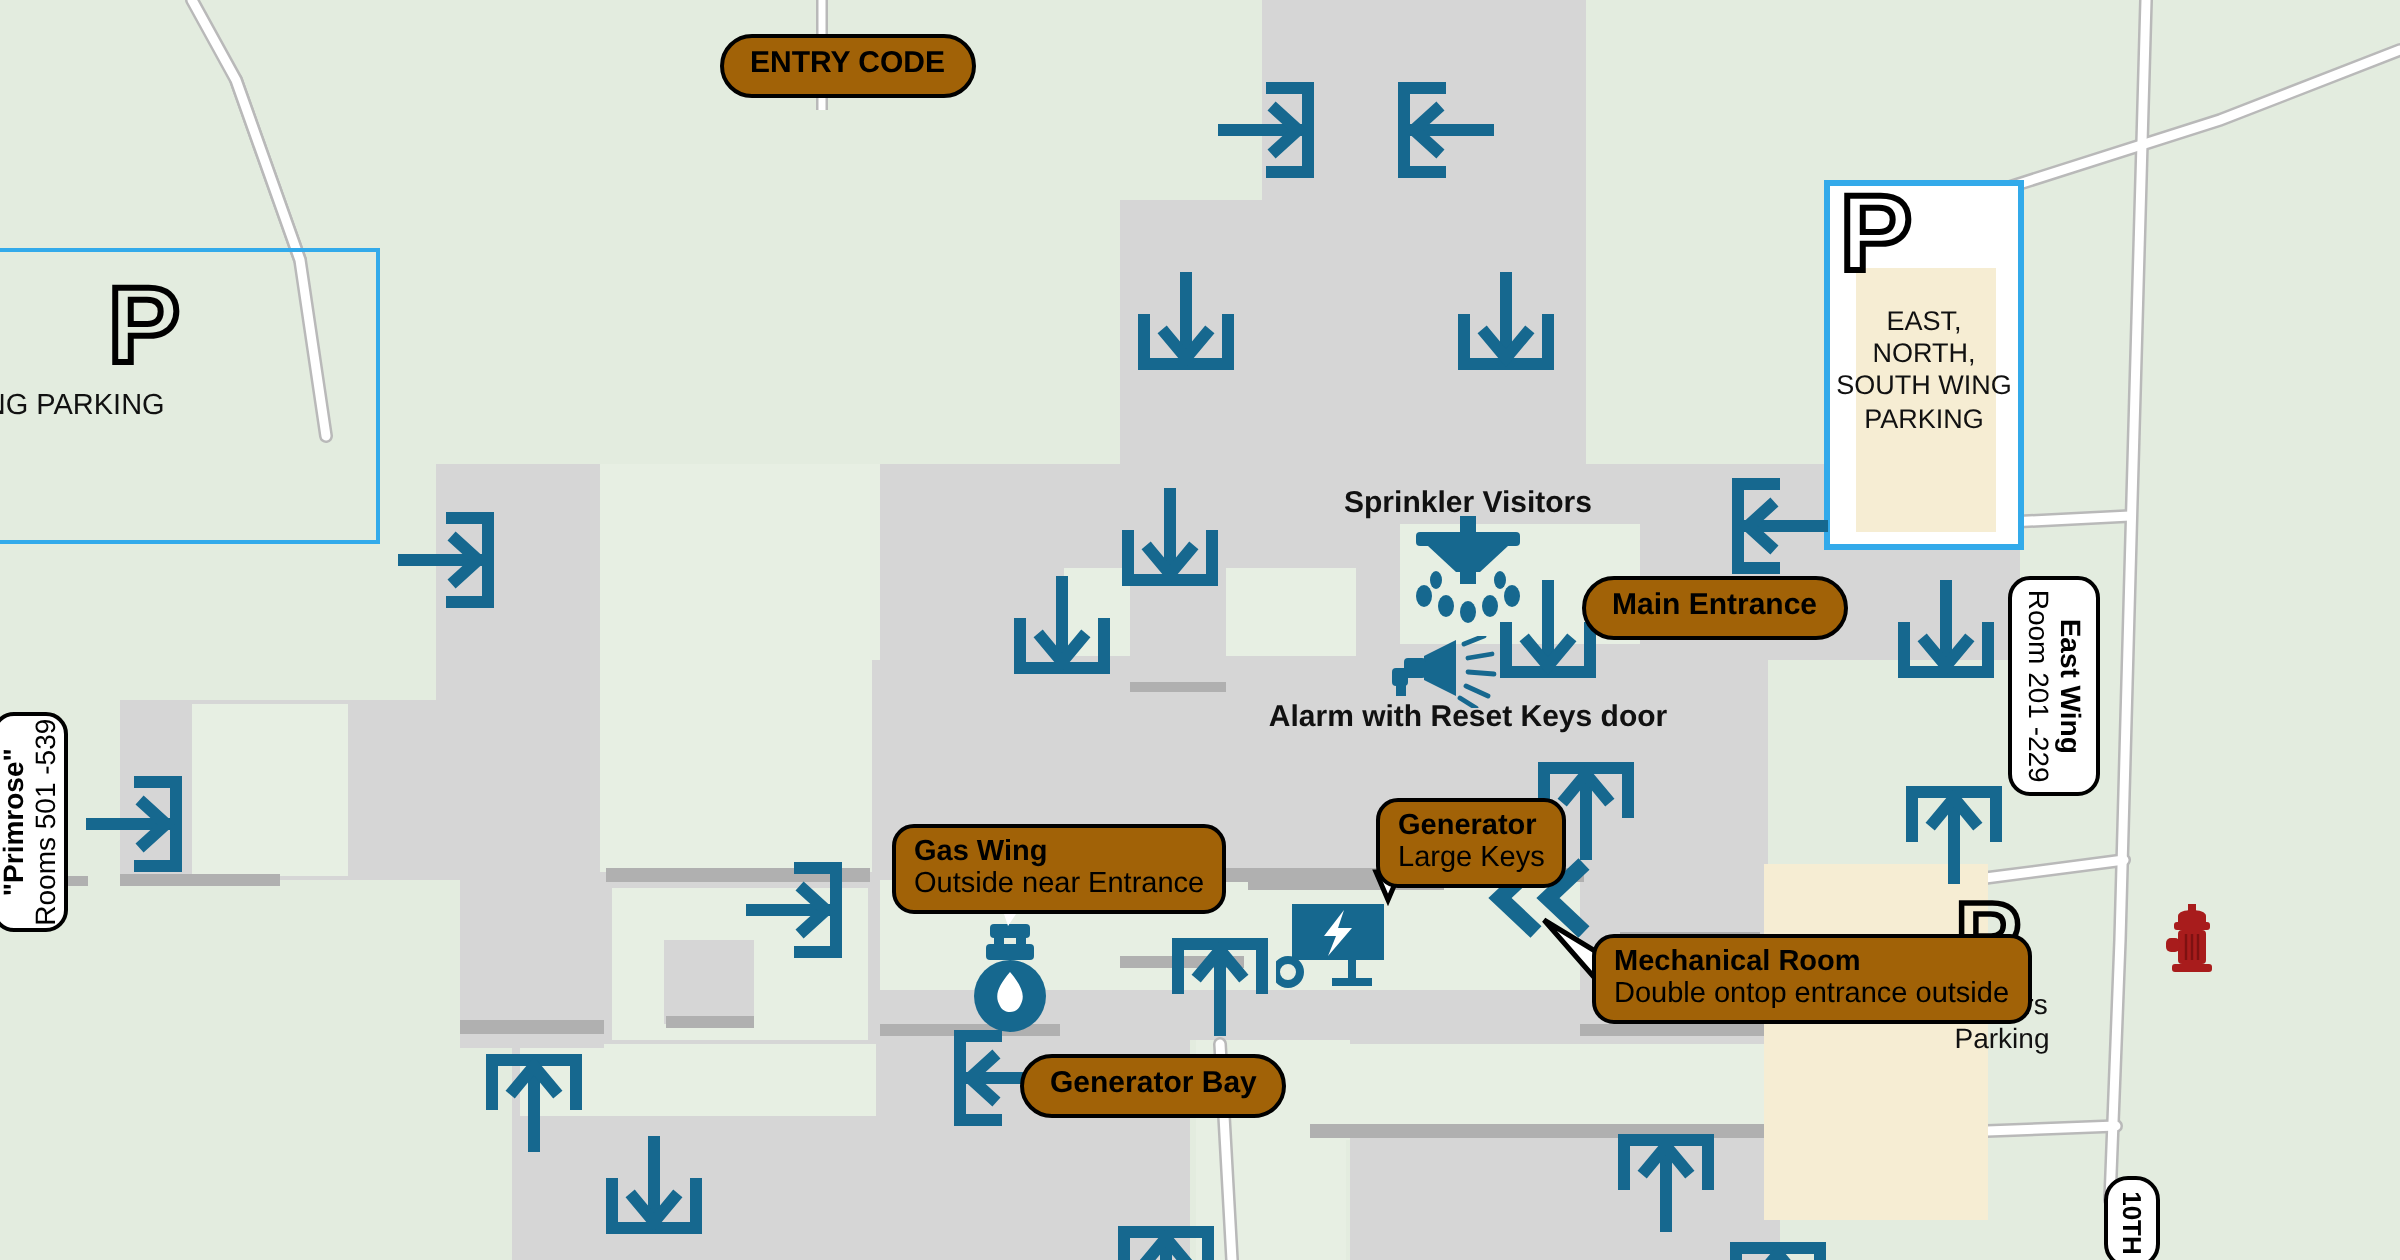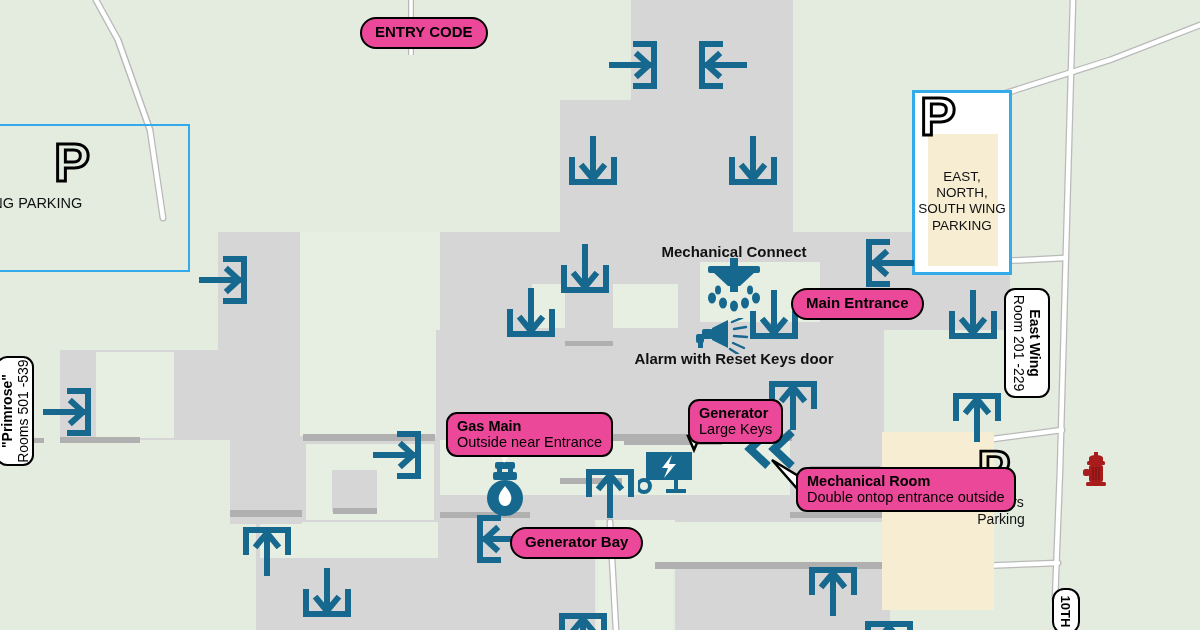--- a/index.html
+++ b/index.html
@@ -7,21 +7,21 @@
   body{
     width:1200px;height:630px;overflow:hidden;
     font-family:"Liberation Sans","DejaVu Sans",sans-serif;
     background:#e3ecdf;
   }
   #map{position:relative;width:1200px;height:630px;overflow:hidden;background:#e3ecdf;}
   #map svg.layer{position:absolute;left:0;top:0;width:1200px;height:630px;}
 
   
   .callout{
-    position:absolute;background:#ec4899;border:2.5px solid #000;border-radius:11px;
+    position:absolute;background:#a16207;border:2.5px solid #000;border-radius:11px;
     padding:4px 9px 5px 9px;line-height:1.12;color:#000;white-space:nowrap;
     box-sizing:border-box;z-index:40;
   }
   .callout .t1{font-size:14.5px;font-weight:bold;display:block;}
   .callout .t2{font-size:14.5px;font-weight:normal;display:block;}
   .callout.single .t1{font-size:15px;font-weight:bold;}
   .callout.pill{border-radius:17px;padding:5px 13px 6px 13px;}
 
   
   .vlabel{
@@ -220,21 +220,21 @@
 
   <div class="zone" style="left:-90px;top:124px;width:280px;height:148px;border:2.5px solid #33aaea;background:transparent;"></div>
 
   <div class="zone" style="left:912px;top:90px;width:100px;height:185px;border:3px solid #33aaea;background:#fff;"></div>
   <div class="zone" style="left:928px;top:134px;width:70px;height:132px;background:#f6edd3;border:none;"></div>
 
   <div class="zone" style="left:882px;top:432px;width:112px;height:178px;background:#f6edd3;border:none;"></div>
 
   <div class="maptext" style="left:-90px;top:195px;width:205px;font-size:14.5px;text-align:center;">EST WING PARKING</div>
 
-  <div class="maptext" style="left:910px;top:169px;width:104px;font-size:13.5px;text-align:center;">EAST,
+  <div class="maptext" style="left:910px;top:153px;width:104px;font-size:13.5px;text-align:center;">EAST,
 NORTH,
 SOUTH WING
 PARKING</div>
 
   <div class="maptext" style="left:946px;top:494px;width:110px;font-size:14px;text-align:center;">Visitors
 Parking</div>
 
   <svg class="pmark" style="left:48px;top:136px;" width="48" height="56" viewBox="0 0 48 56">
     <text x="24" y="45" text-anchor="middle" font-family="Liberation Sans, sans-serif" font-size="54" font-weight="bold" fill="url(#pgrad)" stroke="#000" stroke-width="3" paint-order="stroke">P</text>
   </svg>
@@ -490,34 +490,34 @@
 
   <svg class="layer" style="z-index:39;" viewBox="0 0 1200 630" preserveAspectRatio="none">
 
     <path d="M772 460 L800 477 L800 492 Z" fill="#ffffff" stroke="#000" stroke-width="2.5"></path>
 
     <path d="M688 436 L700 436 L694 450 Z" fill="#ffffff" stroke="#000" stroke-width="2.5"></path>
 
     <path d="M500 451 L512 451 L504 463 Z" fill="#ffffff" stroke="#000" stroke-width="0"></path>
   </svg>
 
-  <div class="maptext bold" style="left:634px;top:243px;width:200px;font-size:15px;">Mechanical Connect</div>
+  <div class="maptext bold" style="left:634px;top:243px;width:200px;font-size:15px;">Sprinkler Visitors</div>
 
   <div class="maptext bold" style="left:600px;top:350px;width:268px;font-size:15px;">Alarm with Reset Keys door</div>
 
   <div class="callout pill single" style="left:360px;top:17px;">
     <span class="t1">ENTRY CODE</span>
   </div>
 
   <div class="callout pill single" style="left:791px;top:288px;">
     <span class="t1">Main Entrance</span>
   </div>
 
   <div class="callout" style="left:446px;top:412px;">
-    <span class="t1">Gas Main</span>
+    <span class="t1">Gas Wing</span>
     <span class="t2">Outside near Entrance</span>
   </div>
 
   <div class="callout" style="left:654px;top:399px;margin-left:34px;">
     <span class="t1">Generator</span>
     <span class="t2">Large Keys</span>
   </div>
 
   <div class="callout" style="left:796px;top:467px;">
     <span class="t1">Mechanical Room</span>

